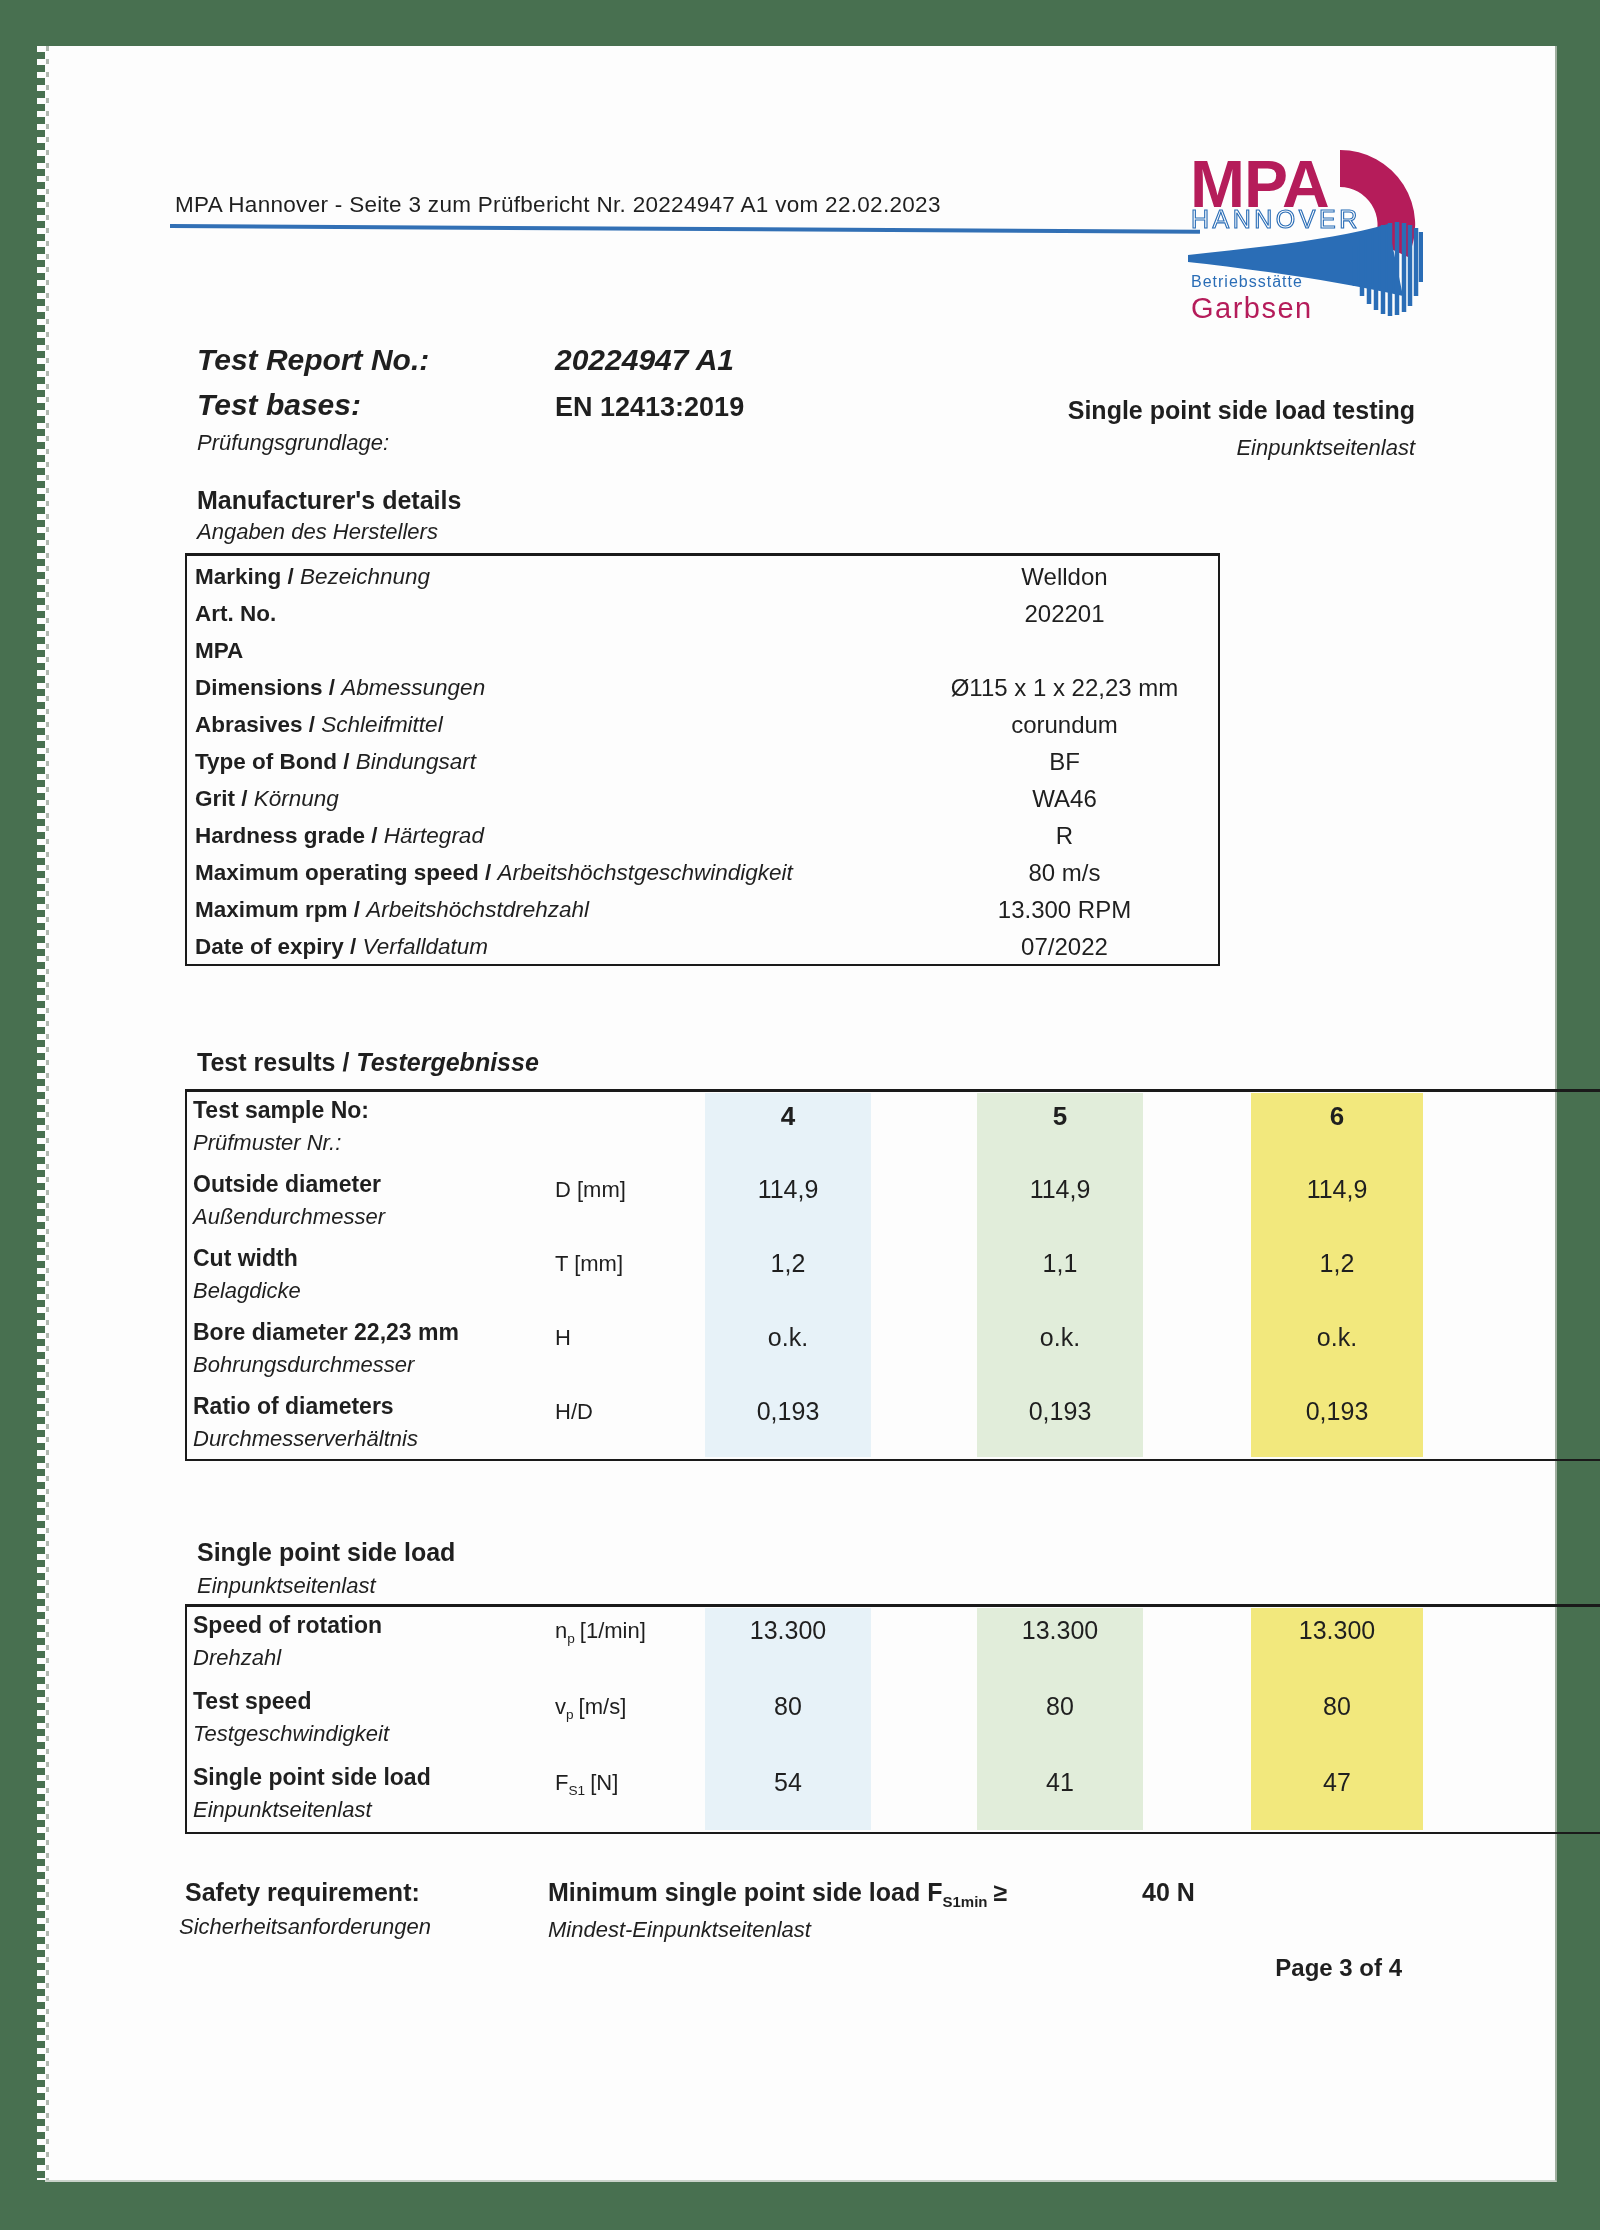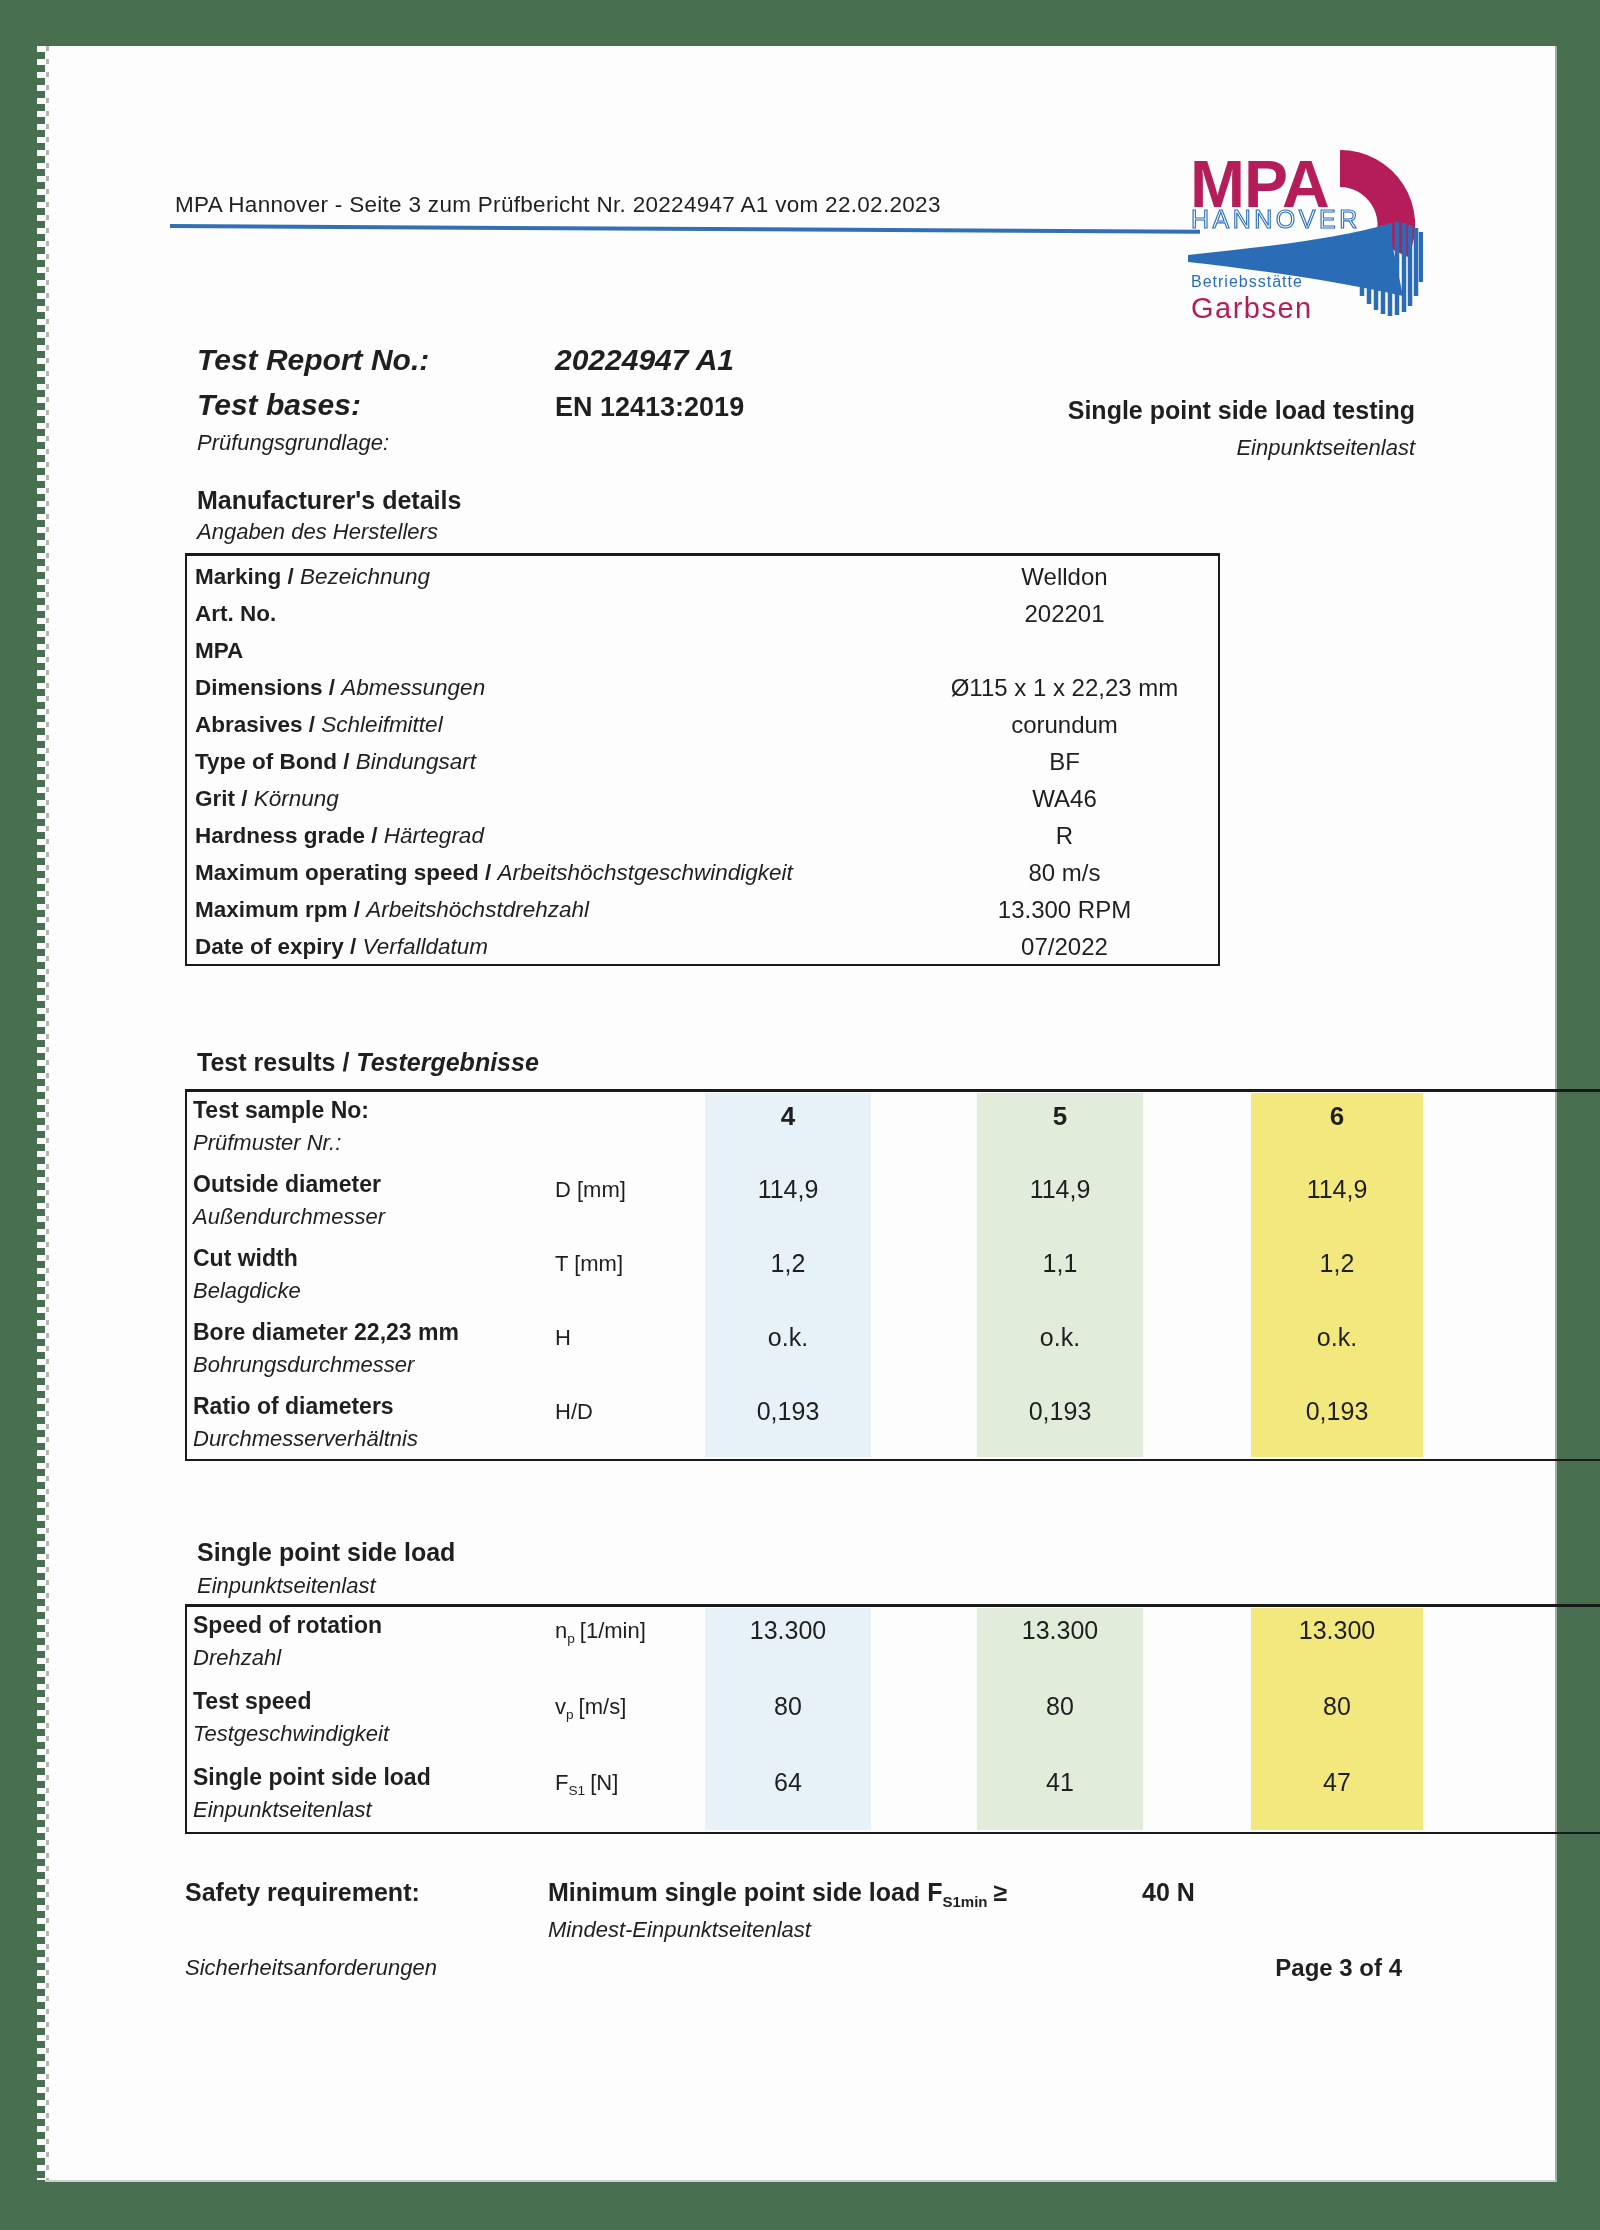--- a/index.html
+++ b/index.html
@@ -266,29 +266,29 @@
         <div class="tv v4">80</div>
         <div class="tv v5">80</div>
         <div class="tv v6">80</div>
       </div>
       <div class="trow h76">
         <div class="tlabel">
           <div class="l1">Single point side load</div>
           <div class="l2">Einpunktseitenlast</div>
         </div>
         <div class="tsym"><span>F</span><sub>S1</sub><span class="unit">[N]</span></div>
-        <div class="tv v4">64</div>
+        <div class="tv v4">54</div>
         <div class="tv v5">41</div>
         <div class="tv v6">47</div>
       </div>
     </div>
   </div>
 
   <div class="abs b fs25" style="left:140px;top:1832px;">Safety requirement:</div>
-  <div class="abs i fs22" style="left:140px;top:1868px;margin-top:41px;">Sicherheitsanforderungen</div>
+  <div class="abs i fs22" style="left:134px;top:1868px;">Sicherheitsanforderungen</div>
   <div class="abs b fs25 safety-mid" style="left:503px;top:1832px;">
     <span>Minimum single point side load F</span><sub class="fsub">S1min</sub><span class="geq">≥</span>
   </div>
   <div class="abs i fs22" style="left:503px;top:1871px;">Mindest-Einpunktseitenlast</div>
   <div class="abs b fs25" style="left:1097px;top:1832px;">40 N</div>
 
   <div class="abs footer-page">Page 3 of 4</div>
 </div>
 
 </body></html>

